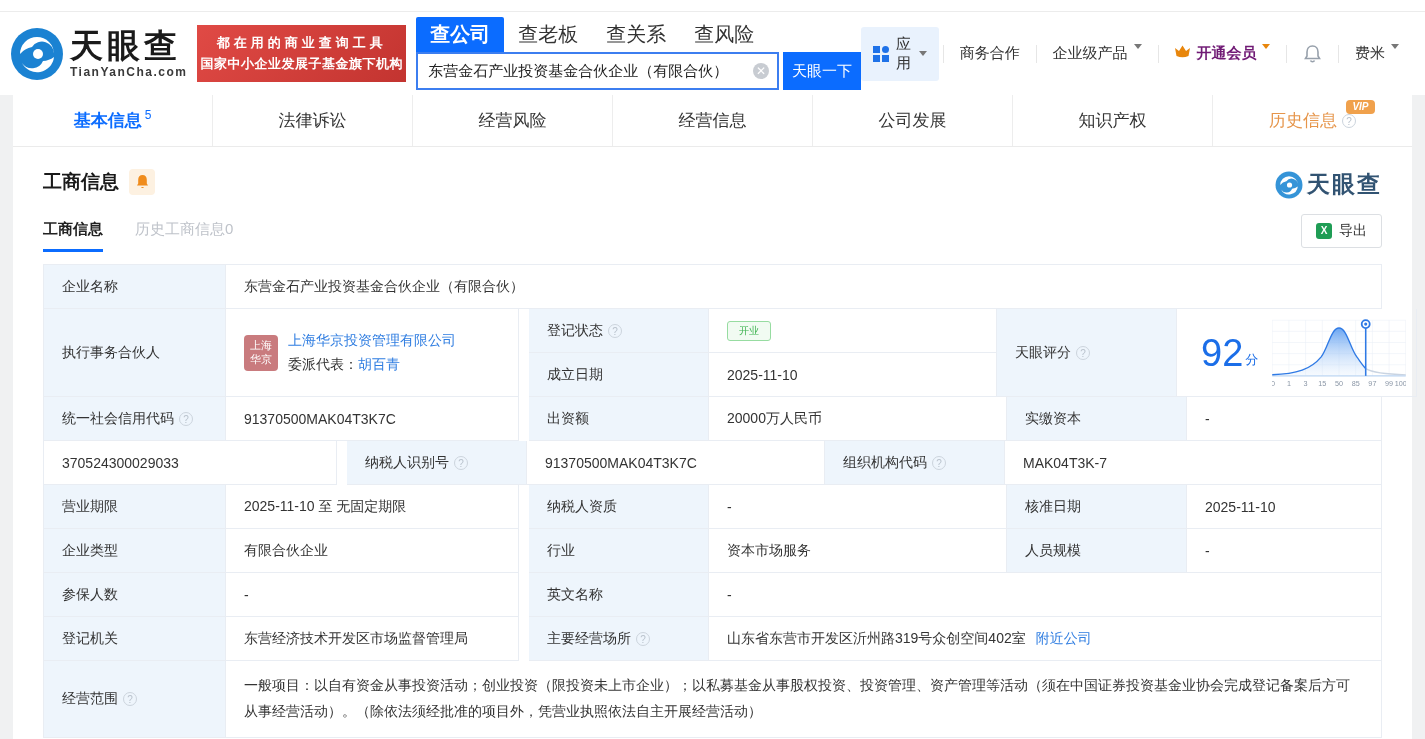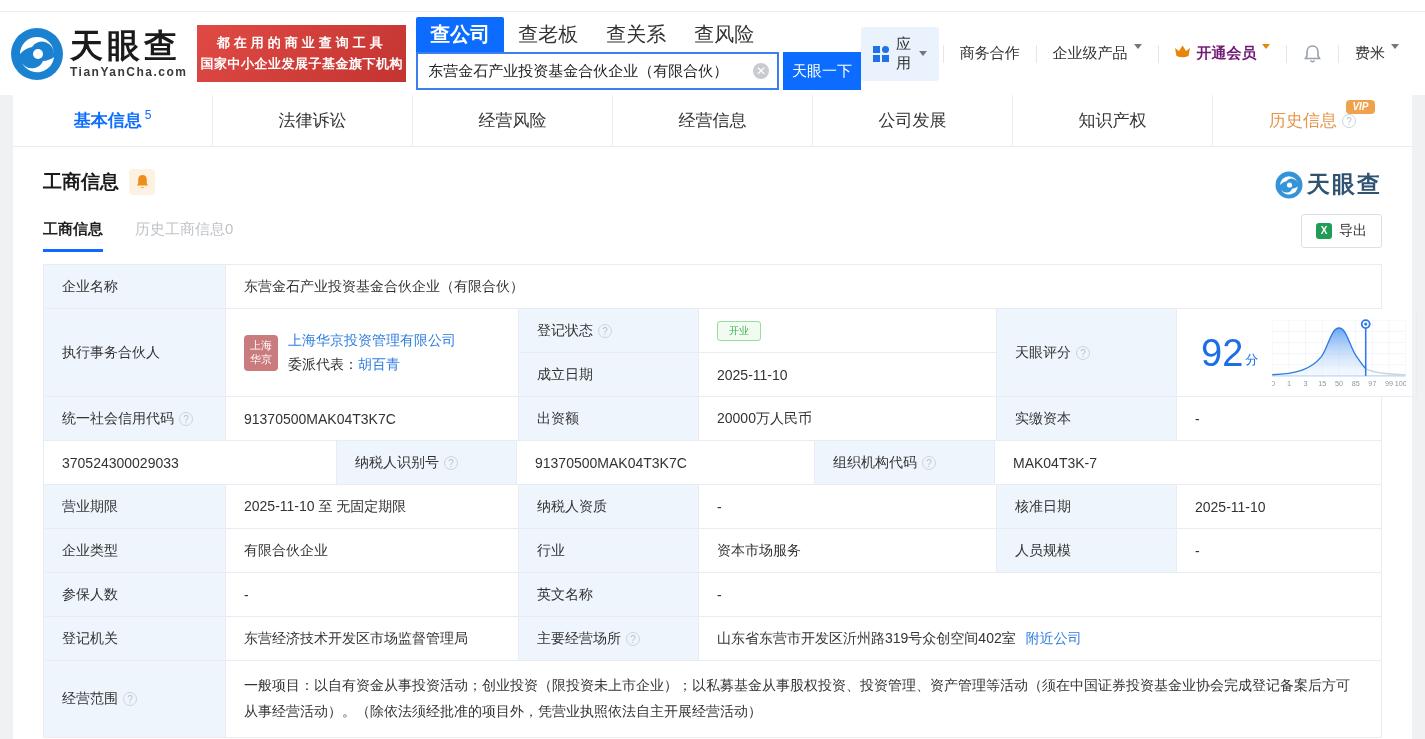--- a/index.html
+++ b/index.html
@@ -82,21 +82,21 @@
   .xls-ic { width:16px; height:16px; background:#1f9d55; border-radius:3px; color:#fff; font-size:10px; font-weight:bold;
             line-height:16px; text-align:center; margin-right:7px; }
 
   
   .tbl { margin:12px 30px 0; border-top:1px solid #e9edf3; border-left:1px solid #e9edf3; font-size:14px; }
   .trow { display:flex; }
   .cell { border-right:1px solid #e9edf3; border-bottom:1px solid #e9edf3; padding:4px 18px; display:flex;
           align-items:center; min-height:44px; }
   .lab { background:#eef5fc; color:#333; }
   .w-l1 { width:182px; flex:none; } .w-v1 { width:293px; flex:none; }
-  .w-l2 { width:180px; flex:none; } .w-v2 { width:298px; flex:none; }
+  .w-l2 { width:180px; flex:none;margin-left:10px; } .w-v2 { width:298px; flex:none; }
   .w-l3 { width:180px; flex:none; } .w-v3 { flex:1; }
   .grow { flex:1; }
   .stack { display:flex; flex-direction:column; }
   .stack .trow { flex:1; }
   .link { color:#2f7de1; cursor:pointer; }
   .status-tag { display:inline-block; border:1px solid #97dca1; background:#f1fbf2; color:#3eb350;
                 padding:2px 11px; border-radius:3px; font-size:10px; }
   .partner-cell { align-items:center; }
   .avatar { width:34px; height:36px; border-radius:4px; background:#c97b7e; color:#fff; font-size:11px;
             display:flex; flex-direction:column; align-items:center; justify-content:center; line-height:1.25;

